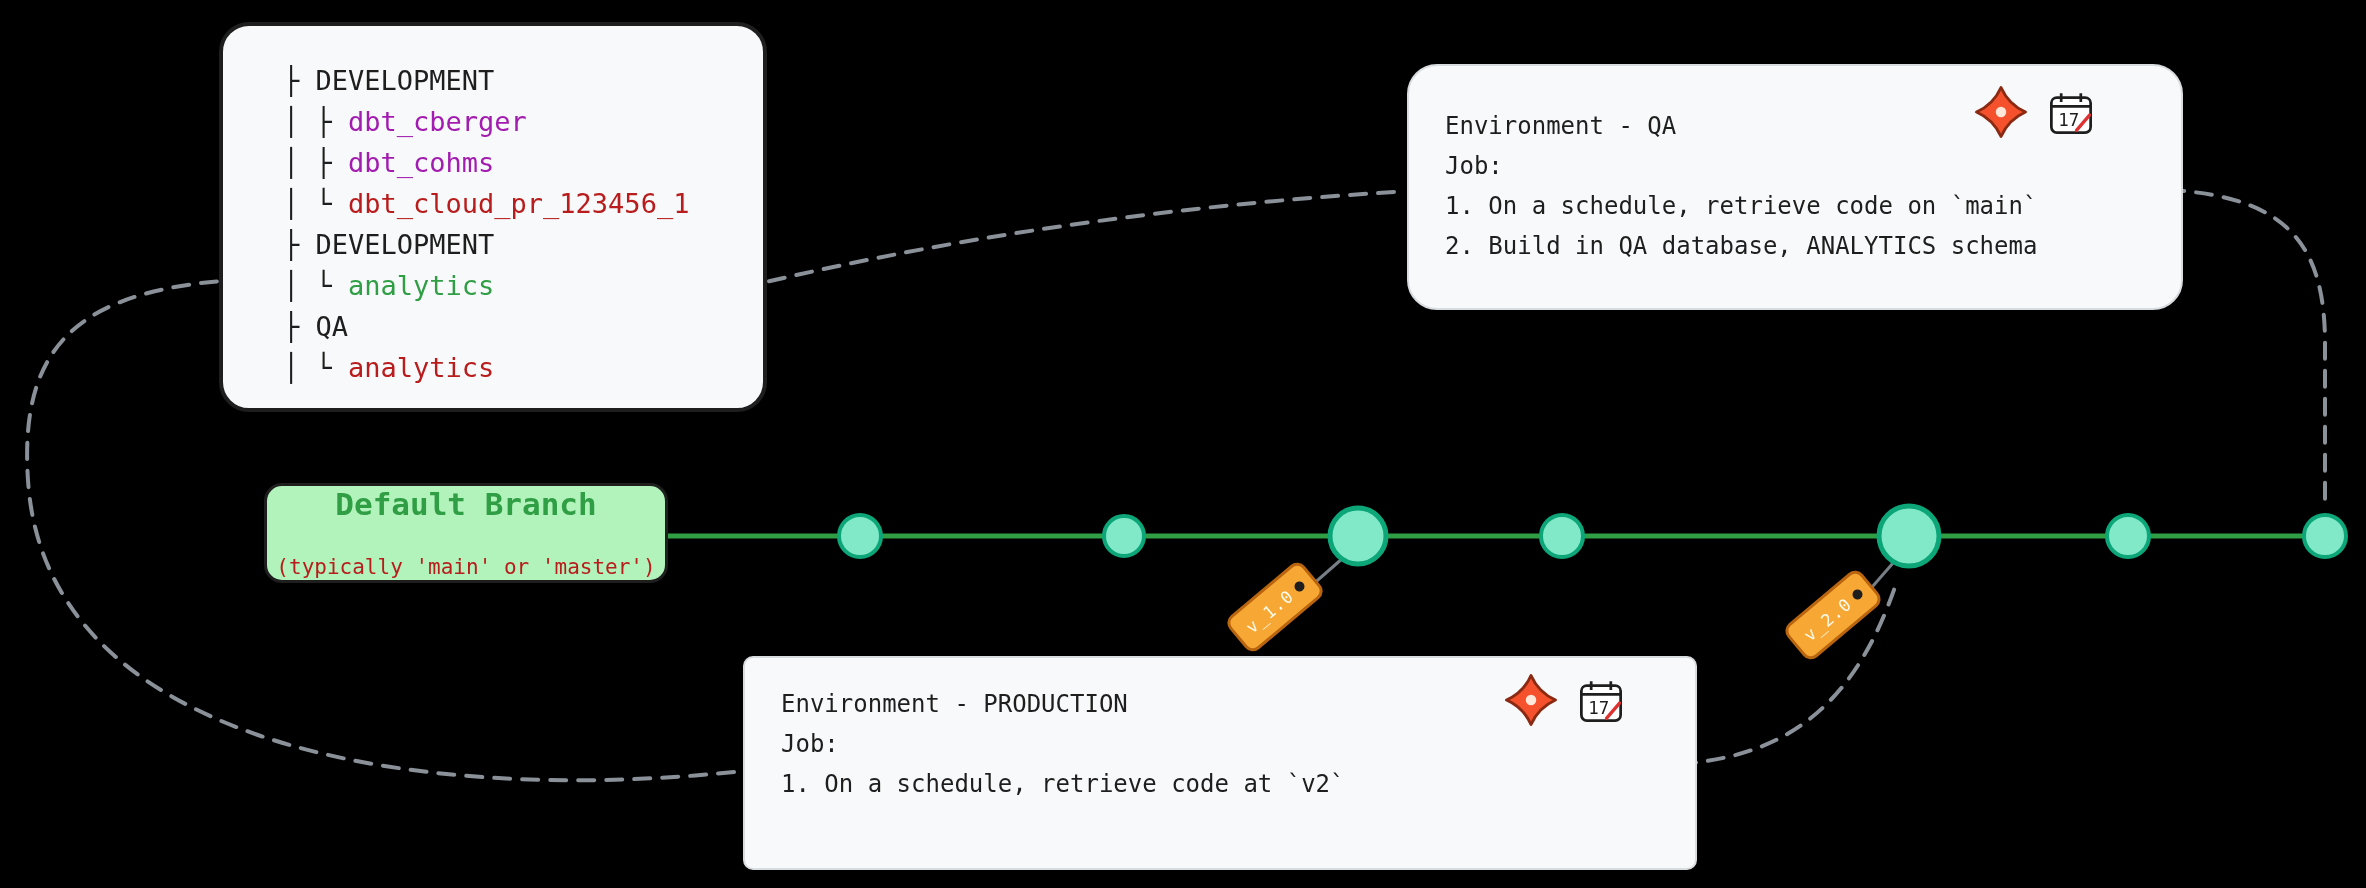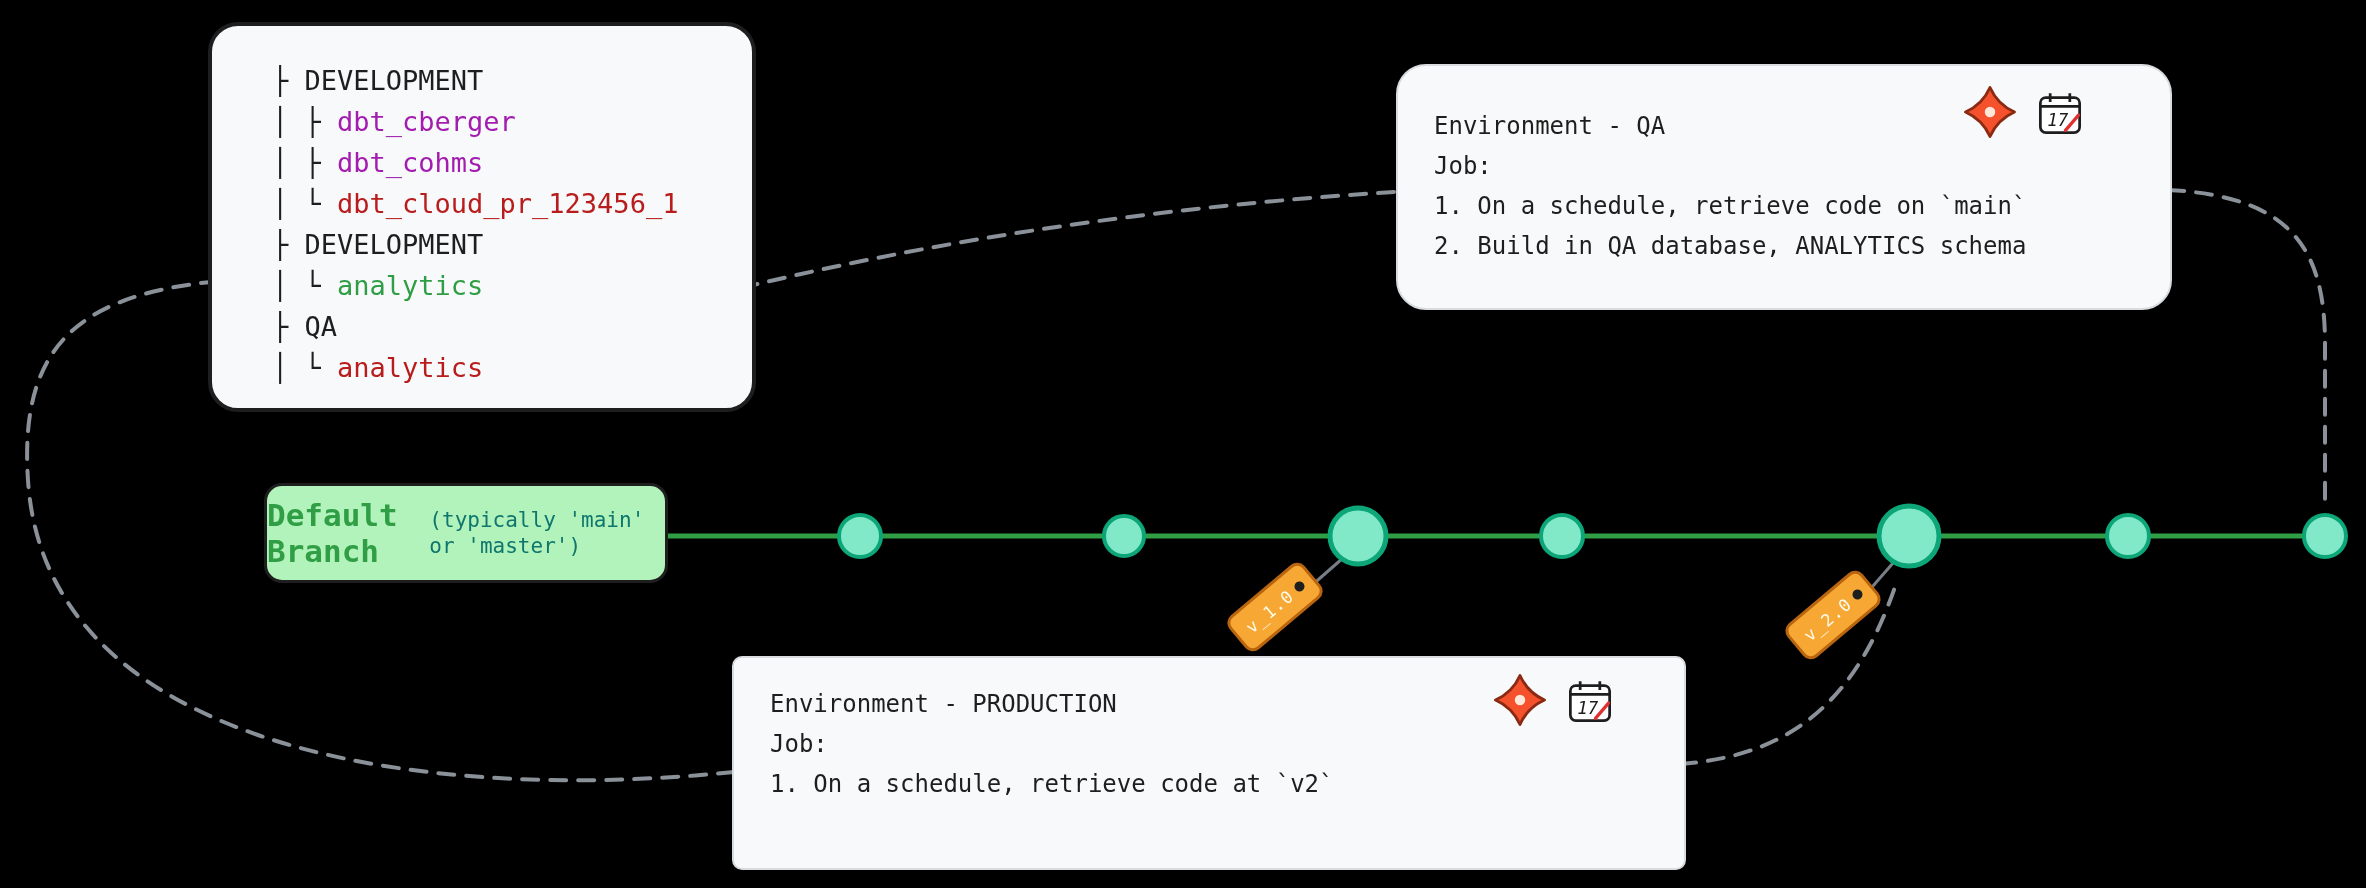--- a/index.html
+++ b/index.html
@@ -1,50 +1,50 @@
 <!DOCTYPE html>
 <html><head>
 <meta charset="utf-8">
 <style>
   html,body{margin:0;padding:0;background:#000;}
   .canvas{
     position:relative;width:2366px;height:888px;background:#000000;
     font-family:"DejaVu Sans Mono","Liberation Mono",monospace;overflow:hidden;
   }
   
-  .card{position:absolute;background:#f8f9fa;color:#1e1e1e;z-index:3;}
+  .card{position:absolute;background:#f8f9fa;color:#1e1e1e;z-index:3;margin-left:11px;}
   .tree-card{
     left:208px;top:22px;width:548px;height:390px;
     border:4px solid #1e1e1e;border-radius:30px;
     padding:34px 0 0 60px;box-sizing:border-box;
   }
   .tree-row{white-space:pre;font-size:27px;line-height:41px;}
   .tree-row .prefix{color:#1e1e1e;}
   .t-dark{color:#1e1e1e}.t-orange{color:#a21caf}.t-blue{color:#b91c1c}.t-green{color:#2f9e44}
 
   .env-card{border:2px solid #d8dcdf;border-radius:30px;box-sizing:border-box;}
   .qa-card{left:1396px;top:64px;width:776px;height:246px;padding:40px 0 0 36px;}
   .prod-card{left:732px;top:656px;width:954px;height:214px;padding:26px 0 0 36px;border-radius:10px;}
   .env-line{font-size:24px;line-height:40px;white-space:pre;}
 
-  .card-icons{position:absolute;top:18px;display:flex;gap:18px;align-items:center;font-style:italic;}
+  .card-icons{position:absolute;top:18px;display:flex;gap:18px;align-items:center;}
   .qa-card .card-icons{left:564px;}
   .prod-card .card-icons{left:758px;top:14px;}
   .icon-dbt{width:56px;height:56px;}
   .icon-cal{width:48px;height:48px;margin-top:4px;}
 
   
   .branch-box{
     position:absolute;left:264px;top:483px;width:404px;height:100px;
     background:#b2f2bb;border:3px solid #1e1e1e;border-radius:18px;
-    display:flex;flex-direction:row;justify-content:space-between;align-items:center;
+    display:flex;flex-direction:column;justify-content:space-between;align-items:center;
     z-index:3;box-sizing:border-box;
   }
   .branch-title{font-size:31px;font-weight:bold;color:#2f9e44;line-height:36px;}
-  .branch-sub{font-size:21px;color:#0f766e;line-height:26px;}
+  .branch-sub{font-size:21px;color:#b91c1c;line-height:26px;}
 
   
   .overlay{position:absolute;left:0;top:0;z-index:1;}
   .overlay-top{position:absolute;left:0;top:0;z-index:2;pointer-events:none;}
 
   
   .vtag{
     position:absolute;width:98px;height:44px;z-index:4;
     background:#f7a733;border:3px solid #b9650f;border-radius:10px;
     transform:rotate(-40deg);display:flex;align-items:center;justify-content:center;

